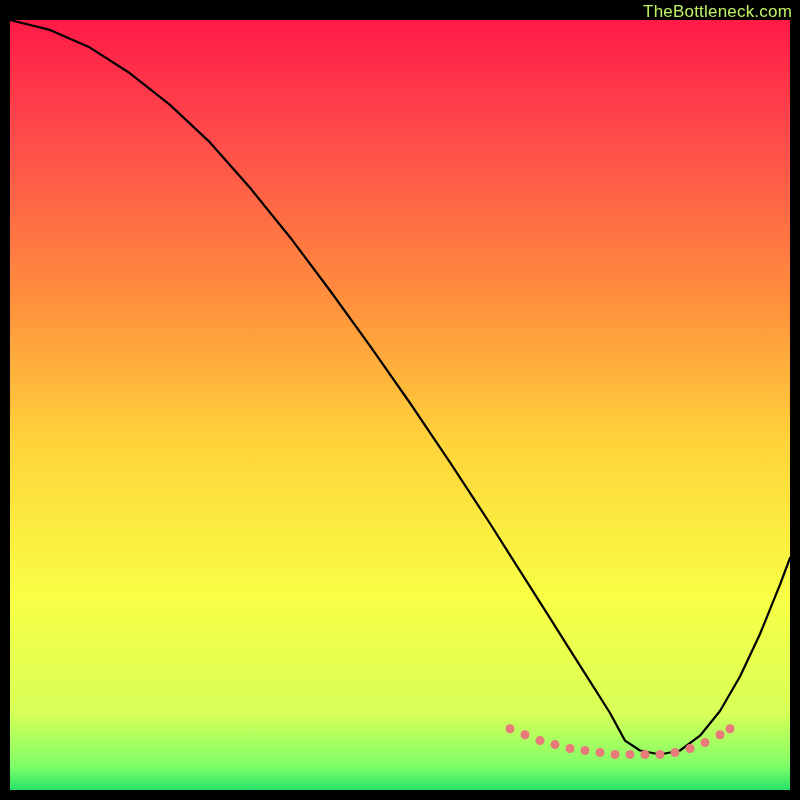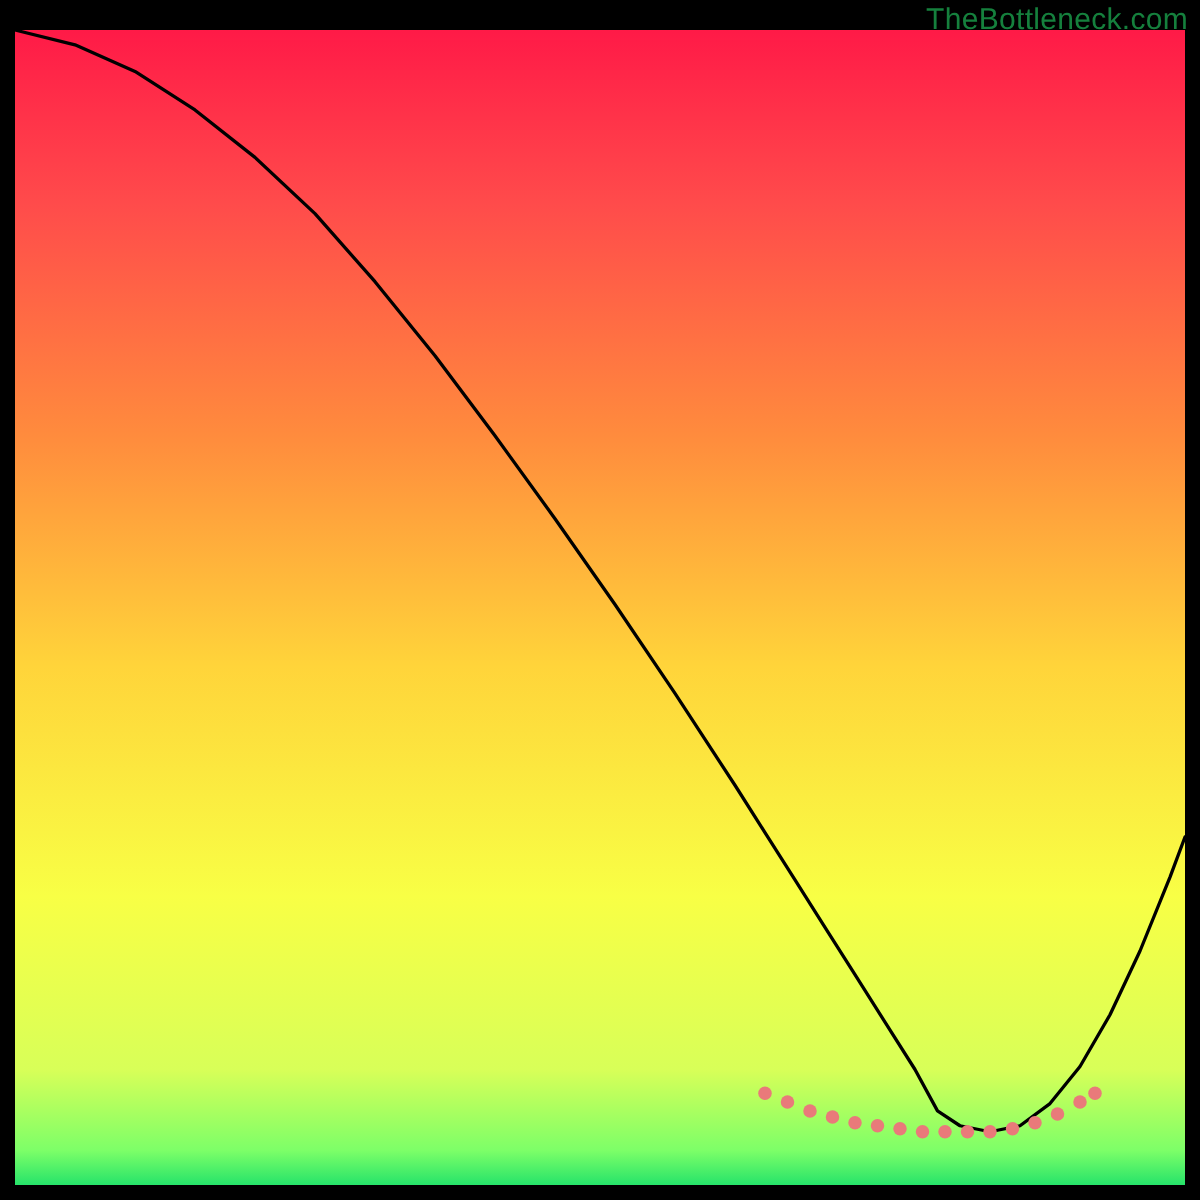--- a/index.html
+++ b/index.html
@@ -14,22 +14,22 @@
   .stage {
     position: relative;
     width: 800px;
     height: 800px;
     background: #000;
   }
   .watermark {
     position: absolute;
     top: 2px;
     right: 8px;
-    color: #15803d;
-    font-size: 20px;
+    color: #bef264;
+    font-size: 17px;
     font-weight: 500;
     letter-spacing: 0.2px;
     z-index: 10;
   }
   svg {
     position: absolute;
     top: 0;
     left: 0;
   }
 </style>

